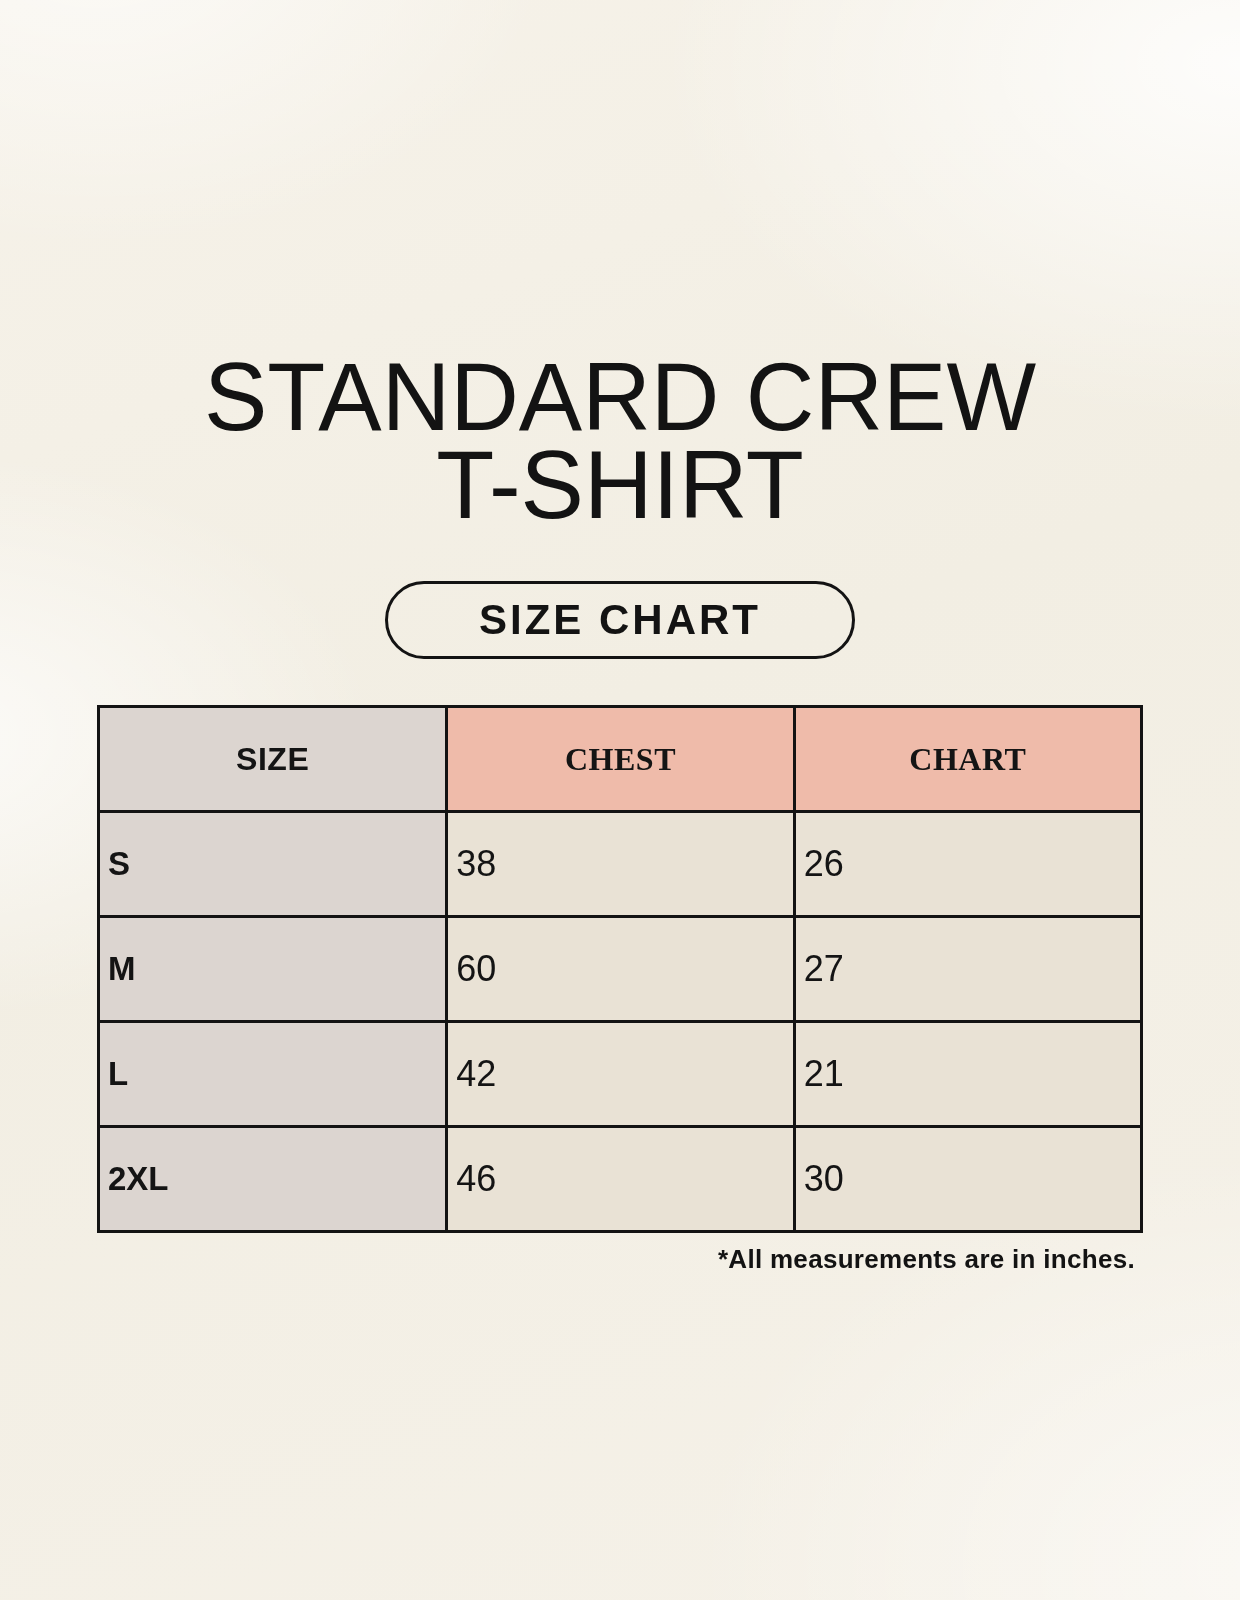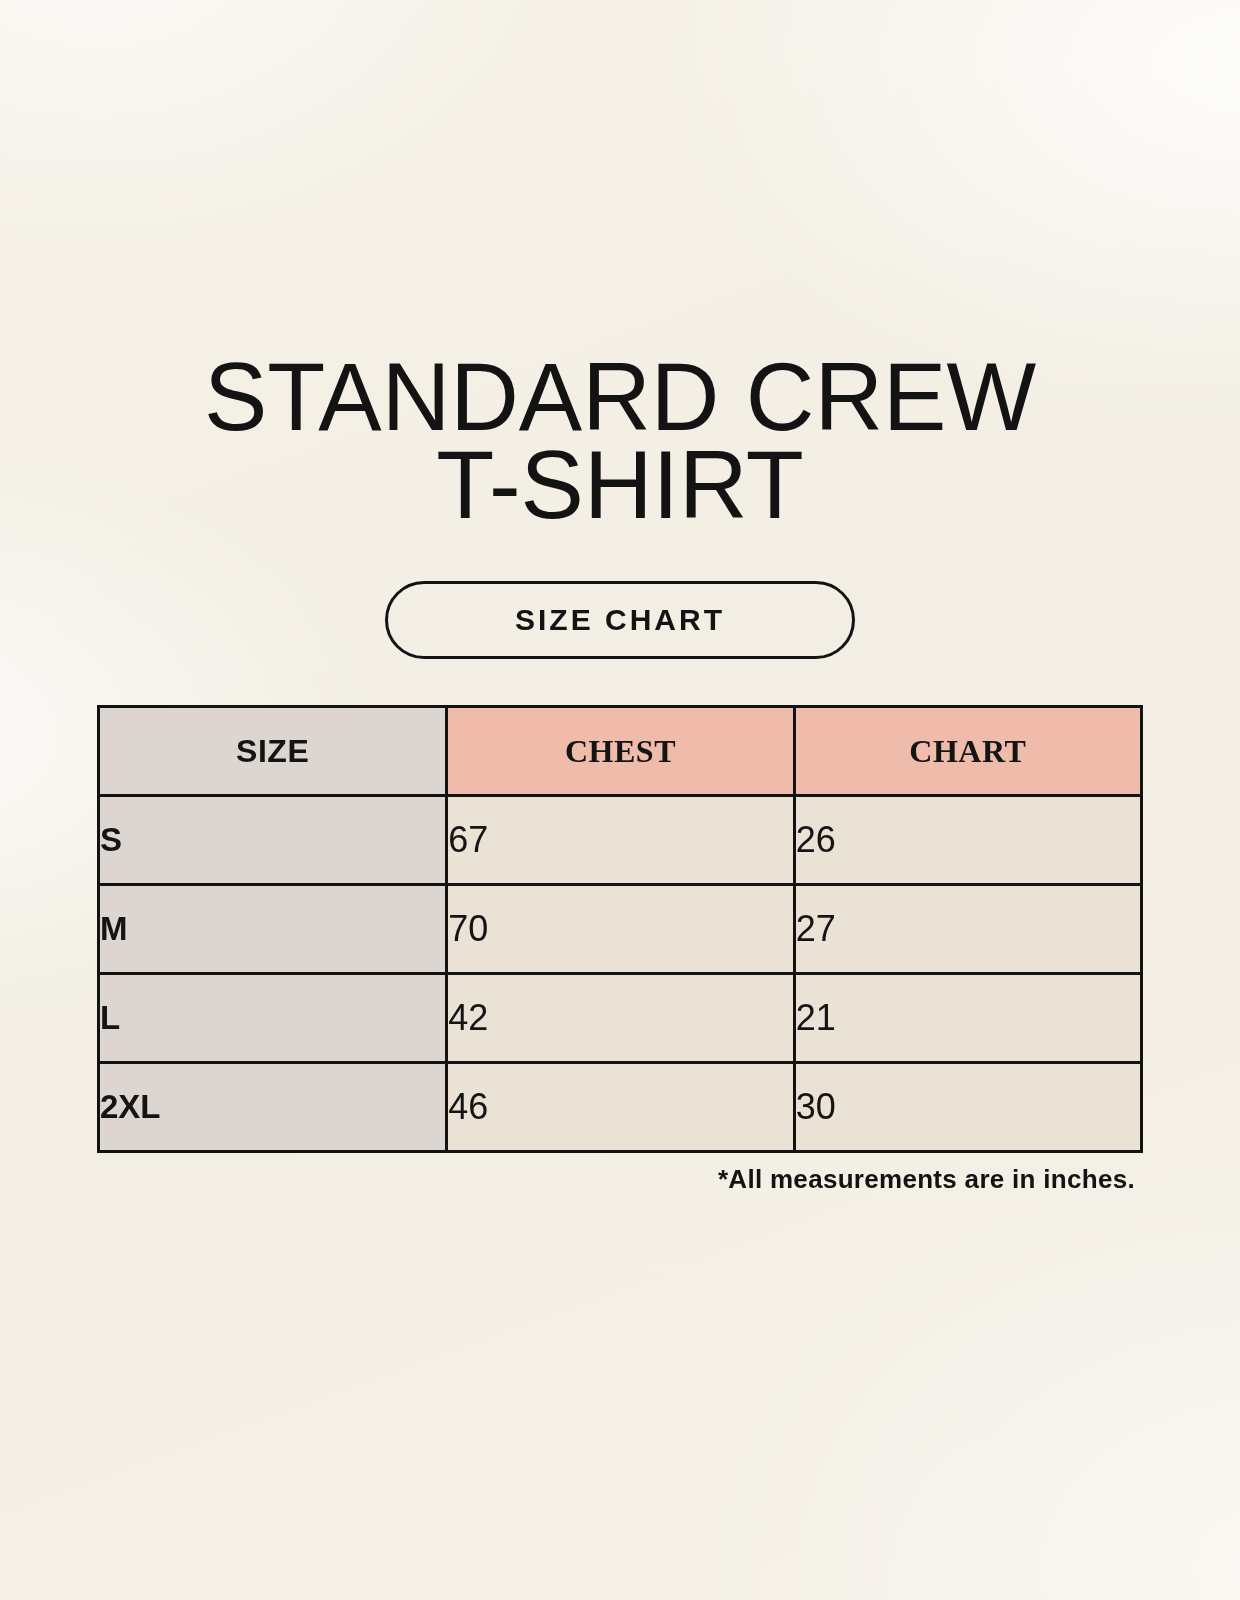--- a/index.html
+++ b/index.html
@@ -34,38 +34,38 @@
     width: 470px;
     height: 78px;
     box-sizing: border-box;
     border: 3px solid #131313;
     border-radius: 44px;
     background: transparent;
     display: flex;
     align-items: center;
     justify-content: center;
     font-family: "Liberation Sans", sans-serif;
-    font-size: 30px;
+    font-size: 42px;
     font-weight: 600;
     letter-spacing: 3px;
     color: #131313;
     cursor: pointer;
   }
 
   table.size-table {
     width: 1046px;
     margin: 46px auto 0;
     border-collapse: collapse;
     table-layout: fixed;
   }
   .size-table th, .size-table td {
     border: 3px solid #131313;
     vertical-align: middle;
     height: 86px;
-    padding: 0;
+    padding: 8px;
   }
   .size-table th {
     font-size: 32px;
     font-weight: 700;
     letter-spacing: 0.5px;
   }
   .col-size   { width: 33.4%; }
   .col-chest  { width: 33.3%; }
   .col-length { width: 33.3%; }
 
@@ -111,26 +111,26 @@
   <thead>
     <tr>
       <th class="col-size hdr-size">SIZE</th>
       <th class="col-chest hdr-accent">CHEST</th>
       <th class="col-length hdr-accent">CHART</th>
     </tr>
   </thead>
   <tbody>
       <tr>
         <td class="label-cell">S</td>
-        <td class="value-cell">67</td>
+        <td class="value-cell">38</td>
         <td class="value-cell">26</td>
       </tr>
       <tr>
         <td class="label-cell">M</td>
-        <td class="value-cell">70</td>
+        <td class="value-cell">60</td>
         <td class="value-cell">27</td>
       </tr>
       <tr>
         <td class="label-cell">L</td>
         <td class="value-cell">42</td>
         <td class="value-cell">21</td>
       </tr>
       <tr>
         <td class="label-cell">2XL</td>
         <td class="value-cell">46</td>

